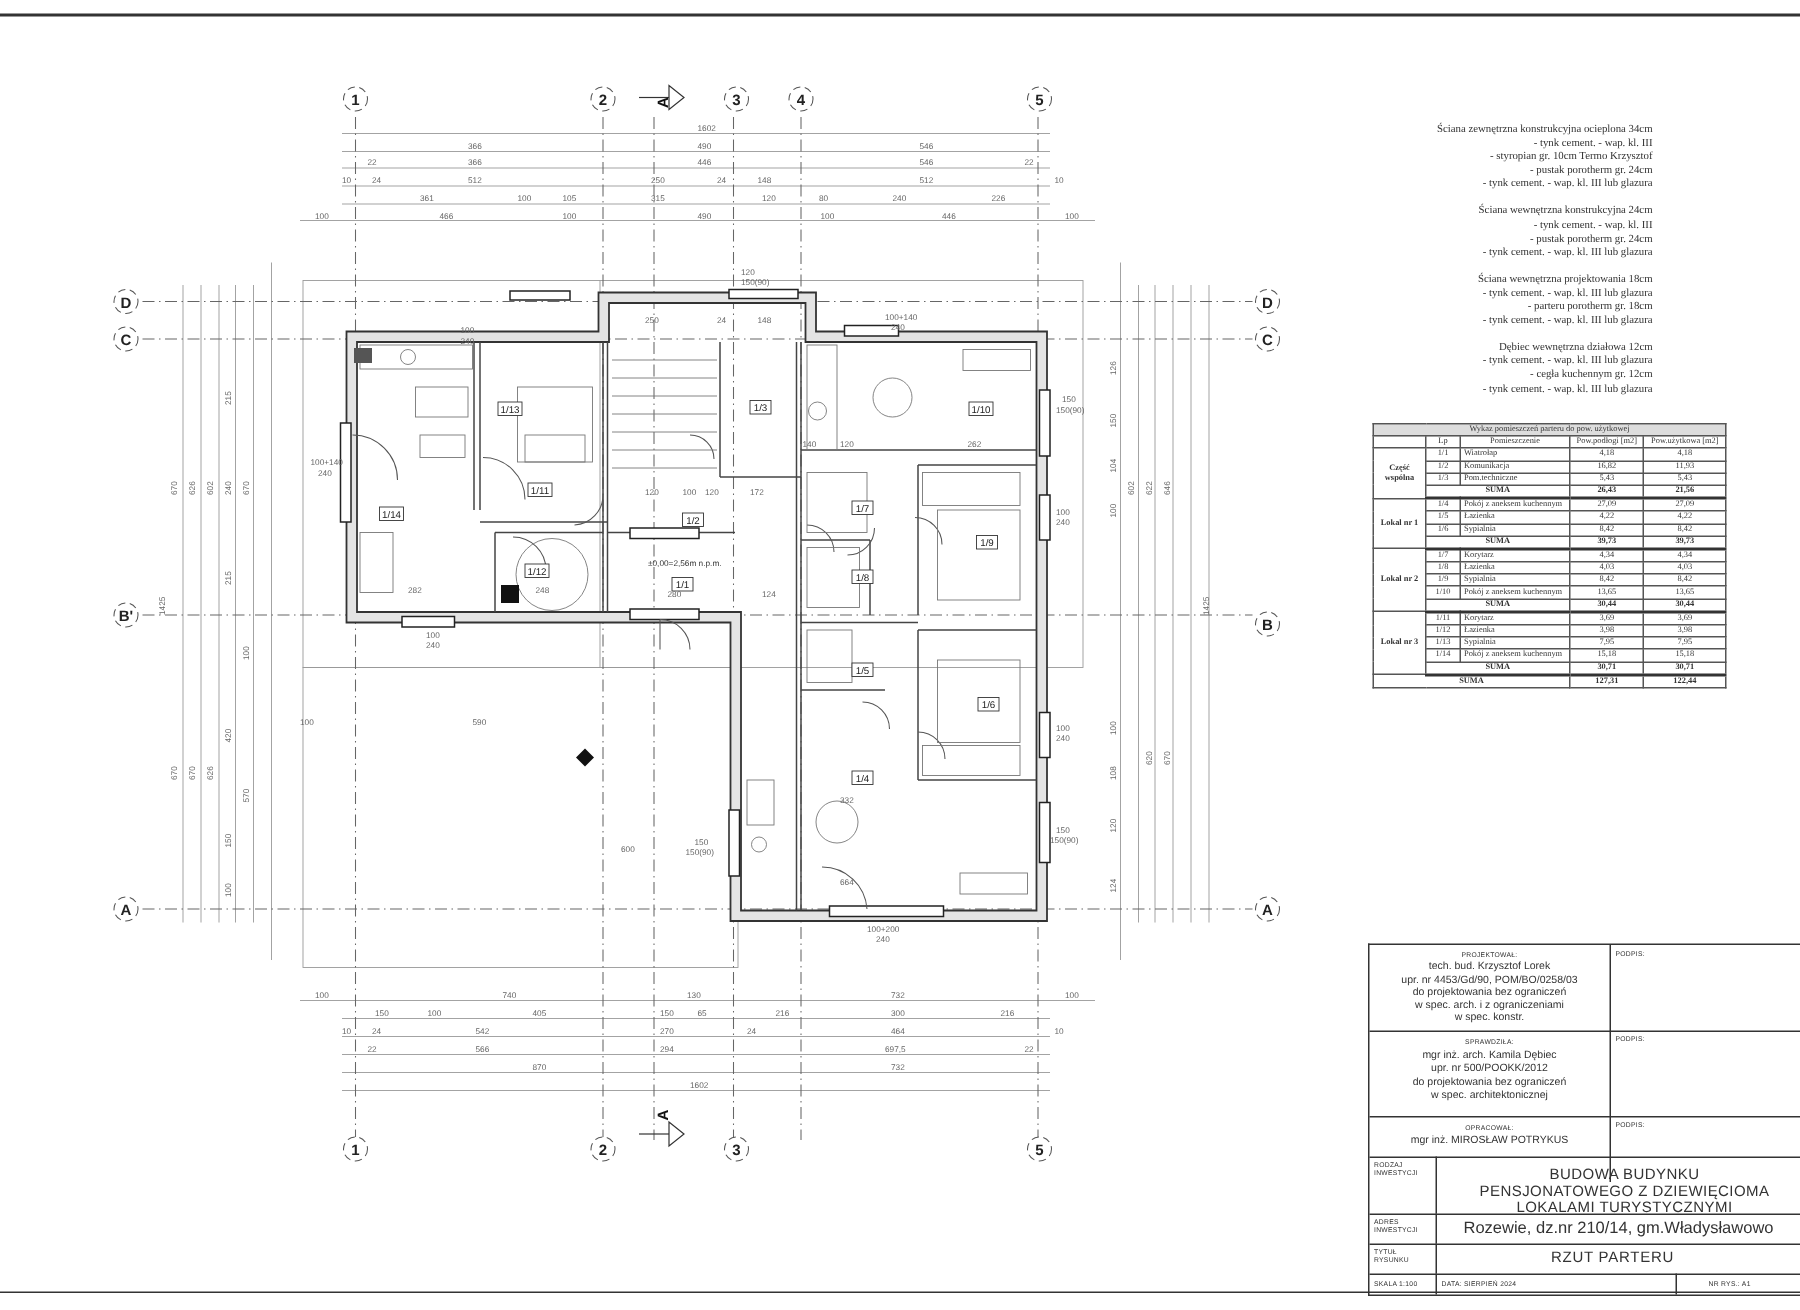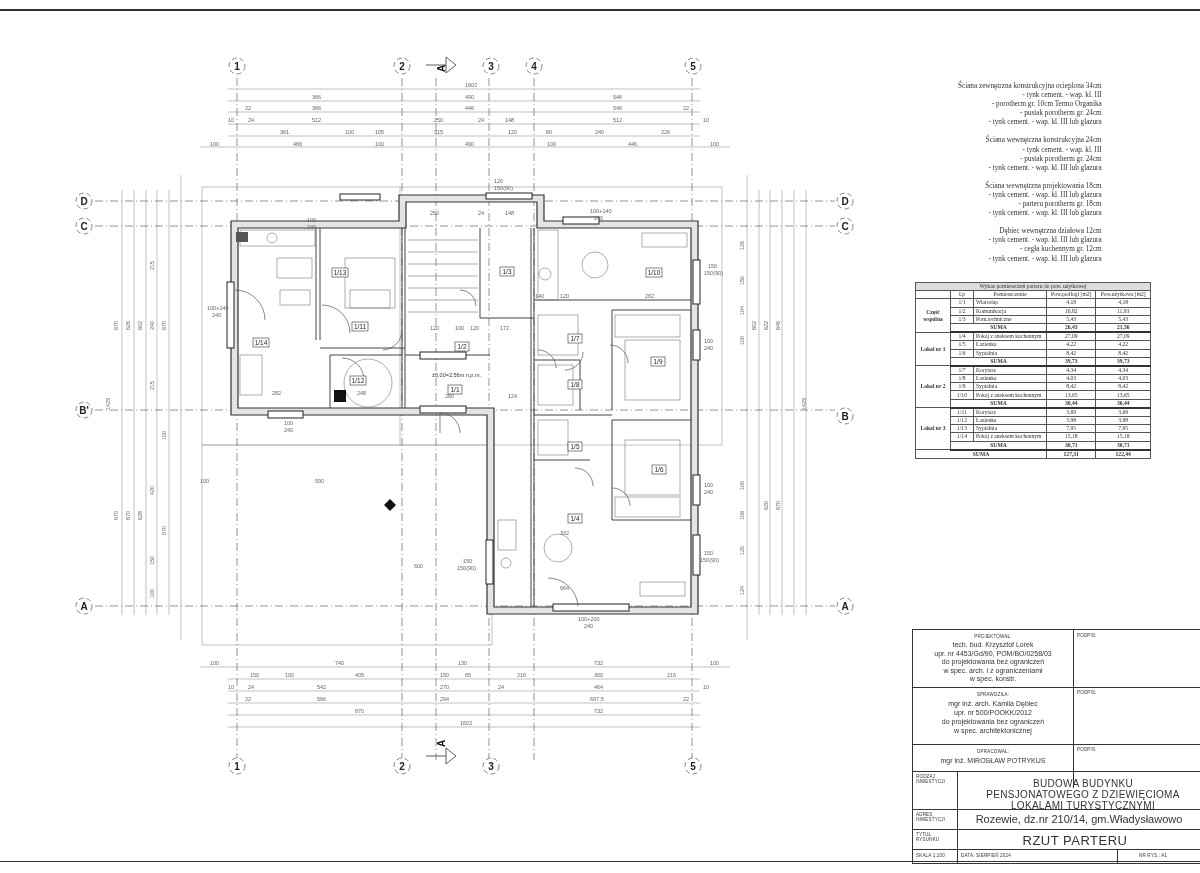--- a/index.html
+++ b/index.html
@@ -391,21 +391,21 @@
     <text x="780" y="510" transform="rotate(-90 780 510)">670</text>
     <text x="744" y="555" transform="rotate(-90 744 555)">120</text>
     <text x="744" y="595" transform="rotate(-90 744 595)">124</text>
   </g>
 </svg>
 
 <div class="notes">
   <div class="grp">
     <div class="t">Ściana zewnętrzna konstrukcyjna ocieplona 34cm</div>
     <div class="it">- tynk cement. - wap. kl. III</div>
-    <div class="it">- porotherm gr. 10cm Termo Organika</div>
+    <div class="it">- styropian gr. 10cm Termo Krzysztof</div>
     <div class="it">- pustak porotherm gr. 24cm</div>
     <div class="it">- tynk cement. - wap. kl. III lub glazura</div>
   </div>
   <div class="grp">
     <div class="t">Ściana wewnętrzna konstrukcyjna 24cm</div>
     <div class="it">- tynk cement. - wap. kl. III</div>
     <div class="it">- pustak porotherm gr. 24cm</div>
     <div class="it">- tynk cement. - wap. kl. III lub glazura</div>
   </div>
   <div class="grp">
@@ -597,21 +597,21 @@
 
   <div class="row" style="top:179px;height:20px;">
     <div class="sm" style="position:absolute;left:3px;top:3px;width:34px;">ADRES INWESTYCJI</div>
     <div style="position:absolute;left:44px;top:0;bottom:0;width:1px;background:#333;"></div>
     <div class="center" style="position:absolute;left:44px;width:244px;top:4px;font-size:11px;">Rozewie, dz.nr 210/14, gm.Władysławowo</div>
   </div>
 
   <div class="row" style="top:199px;height:20px;">
     <div class="sm" style="position:absolute;left:3px;top:3px;width:34px;">TYTUŁ RYSUNKU</div>
     <div style="position:absolute;left:44px;top:0;bottom:0;width:1px;background:#333;"></div>
-    <div class="center" style="position:absolute;left:44px;width:236px;top:4px;font-size:13px;letter-spacing:.5px;">RZUT PARTERU</div>
+    <div class="center" style="position:absolute;left:44px;width:236px;top:4px;font-size:10px;letter-spacing:.5px;">RZUT PARTERU</div>
   </div>
 
   <div class="row" style="top:219px;height:14px;border-bottom:none;">
     <div class="sm" style="position:absolute;left:3px;top:4px;">SKALA 1:100</div>
     <div style="position:absolute;left:44px;top:0;bottom:0;width:1px;background:#333;"></div>
     <div class="sm" style="position:absolute;left:48px;top:4px;">DATA: SIERPIEŃ 2024</div>
     <div style="position:absolute;left:204px;top:0;bottom:0;width:1px;background:#333;"></div>
     <div class="sm" style="position:absolute;left:226px;top:4px;">NR RYS.: A1</div>
   </div>
 </div>

